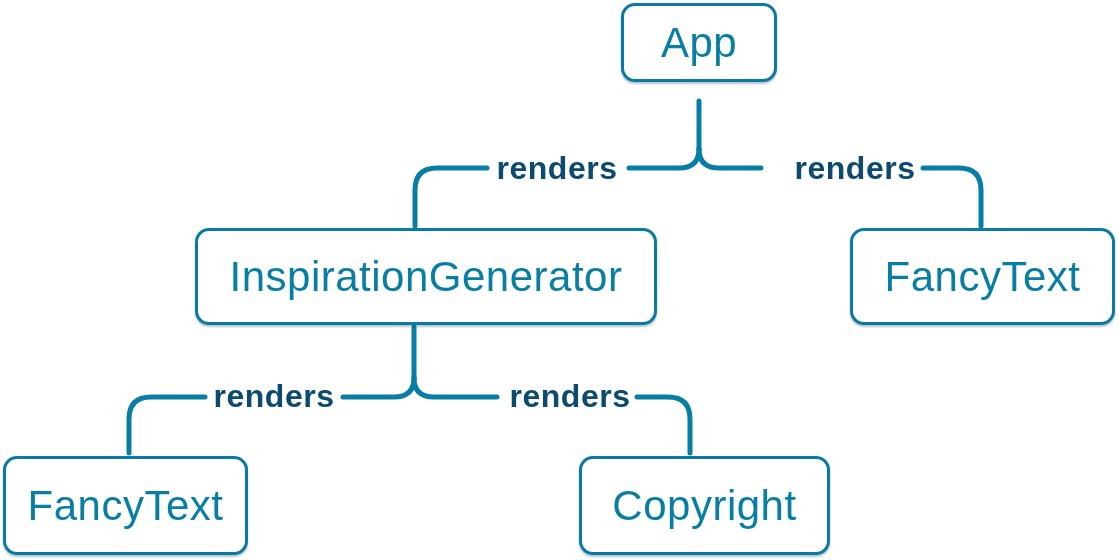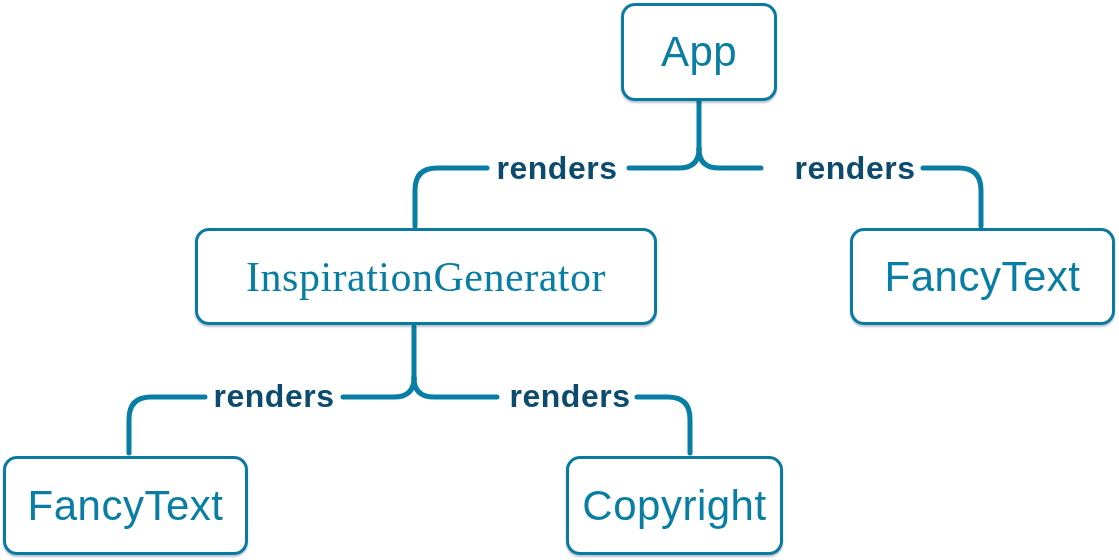--- a/index.html
+++ b/index.html
@@ -38,25 +38,25 @@
     display: flex;
     align-items: center;
     justify-content: center;
     box-shadow: 0 2px 2px rgba(20, 60, 90, 0.30);
     color: #087ea4;
     font-size: 42px;
     font-weight: 400;
     letter-spacing: 0.5px;
     white-space: nowrap;
   }
-  .node-app            { left: 621px; top: 3px;   width: 156px; height: 98px; }
-  .node-inspiration    { left: 195px; top: 228px; width: 462px; height: 97px; font-family: Liberation Serif, serif; }
+  .node-app            { left: 621px; top: 3px;   width: 156px; height: 79px; }
+  .node-inspiration    { left: 195px; top: 228px; width: 462px; height: 97px; }
   .node-fancy-right    { left: 850px; top: 228px; width: 265px; height: 97px; }
   .node-fancy-left     { left: 3px;   top: 456px; width: 245px; height: 99px; }
-  .node-copyright      { left: 566px; top: 456px; width: 217px; height: 99px; }
+  .node-copyright      { left: 579px; top: 456px; width: 251px; height: 99px; }
 
   .edge-label {
     position: absolute;
     transform: translate(-50%, -50%);
     color: #0c4a6e;
     font-size: 32px;
     font-weight: 700;
     letter-spacing: 0.5px;
     white-space: nowrap;
   }

